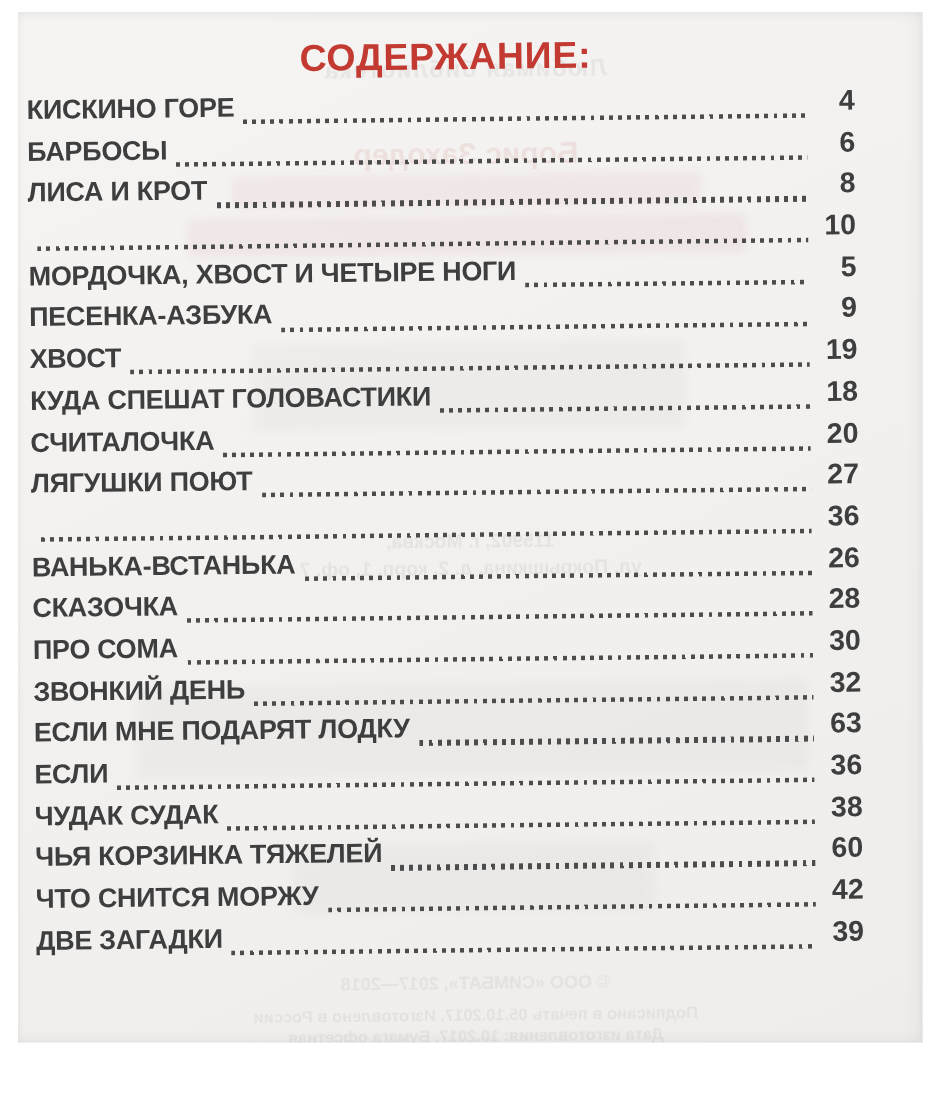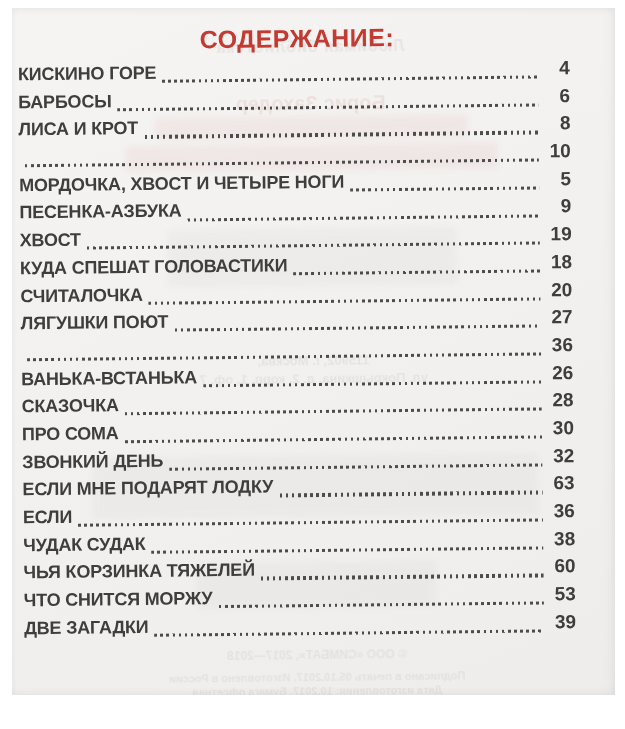--- a/index.html
+++ b/index.html
@@ -225,21 +225,21 @@
 
   <div class="row">
     <span class="t">ЧЬЯ КОРЗИНКА ТЯЖЕЛЕЙ</span>
     <span class="leader"></span>
     <span class="n">60</span>
   </div>
 
   <div class="row">
     <span class="t">ЧТО СНИТСЯ МОРЖУ</span>
     <span class="leader"></span>
-    <span class="n">53</span>
+    <span class="n">42</span>
   </div>
 
   <div class="row">
     <span class="t">ДВЕ ЗАГАДКИ</span>
     <span class="leader"></span>
     <span class="n">39</span>
   </div>
 </div>
 
     </div>

